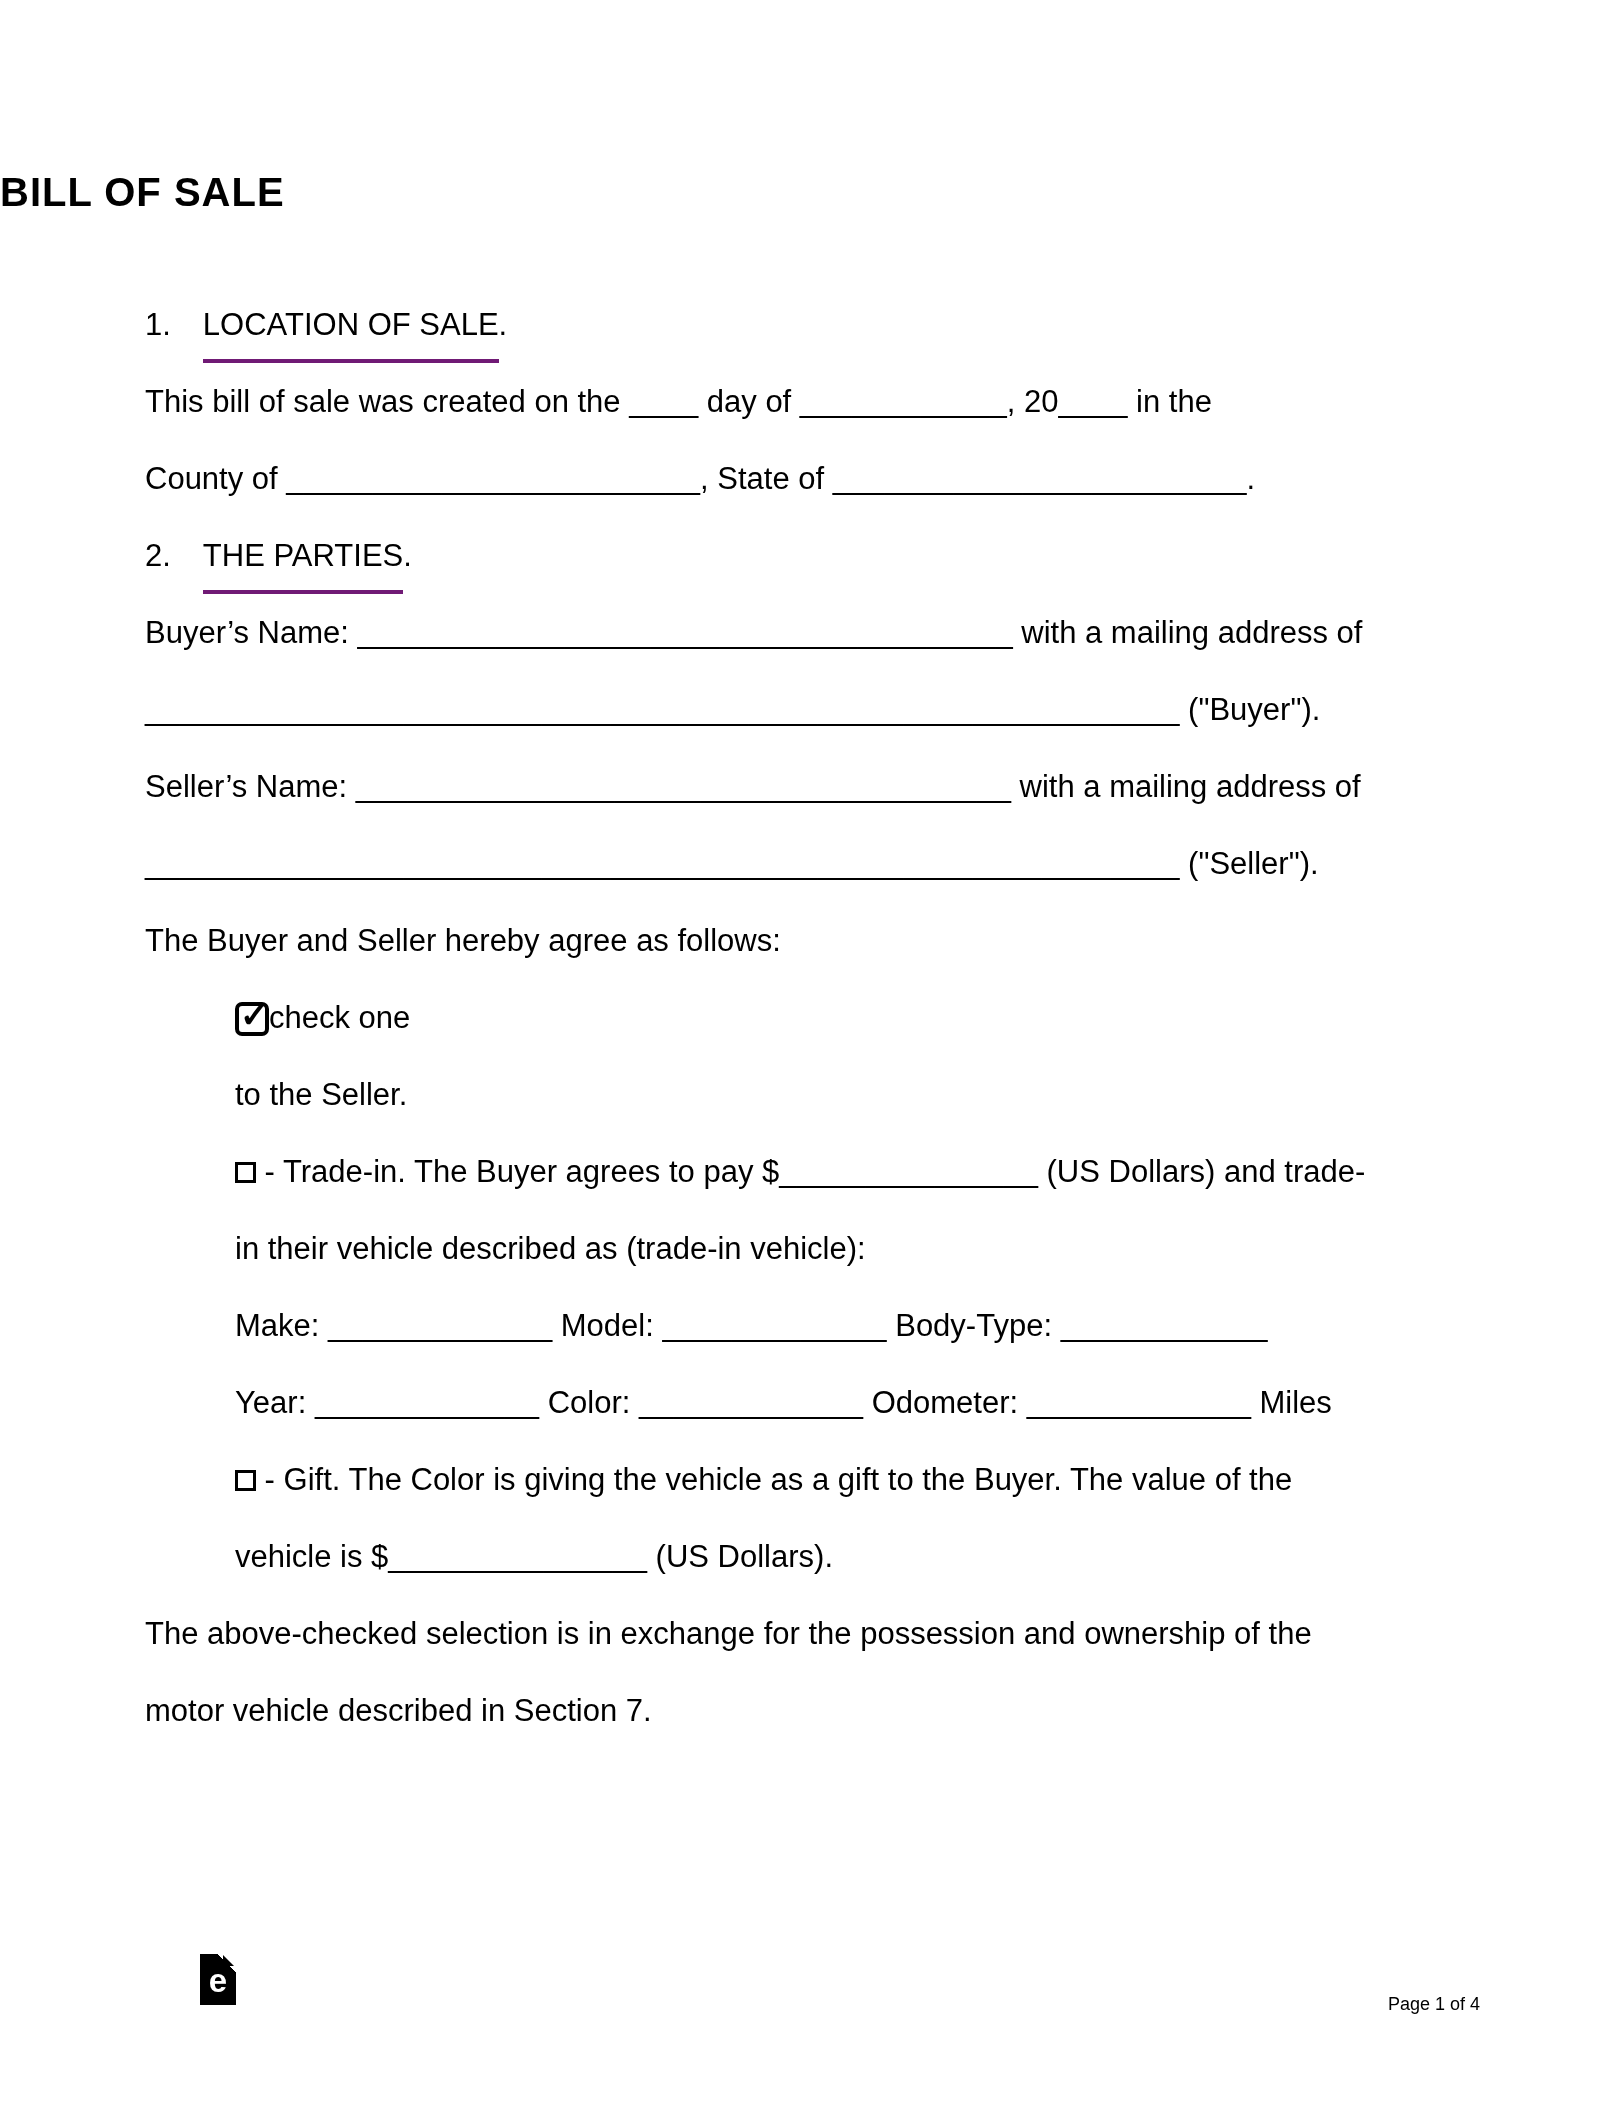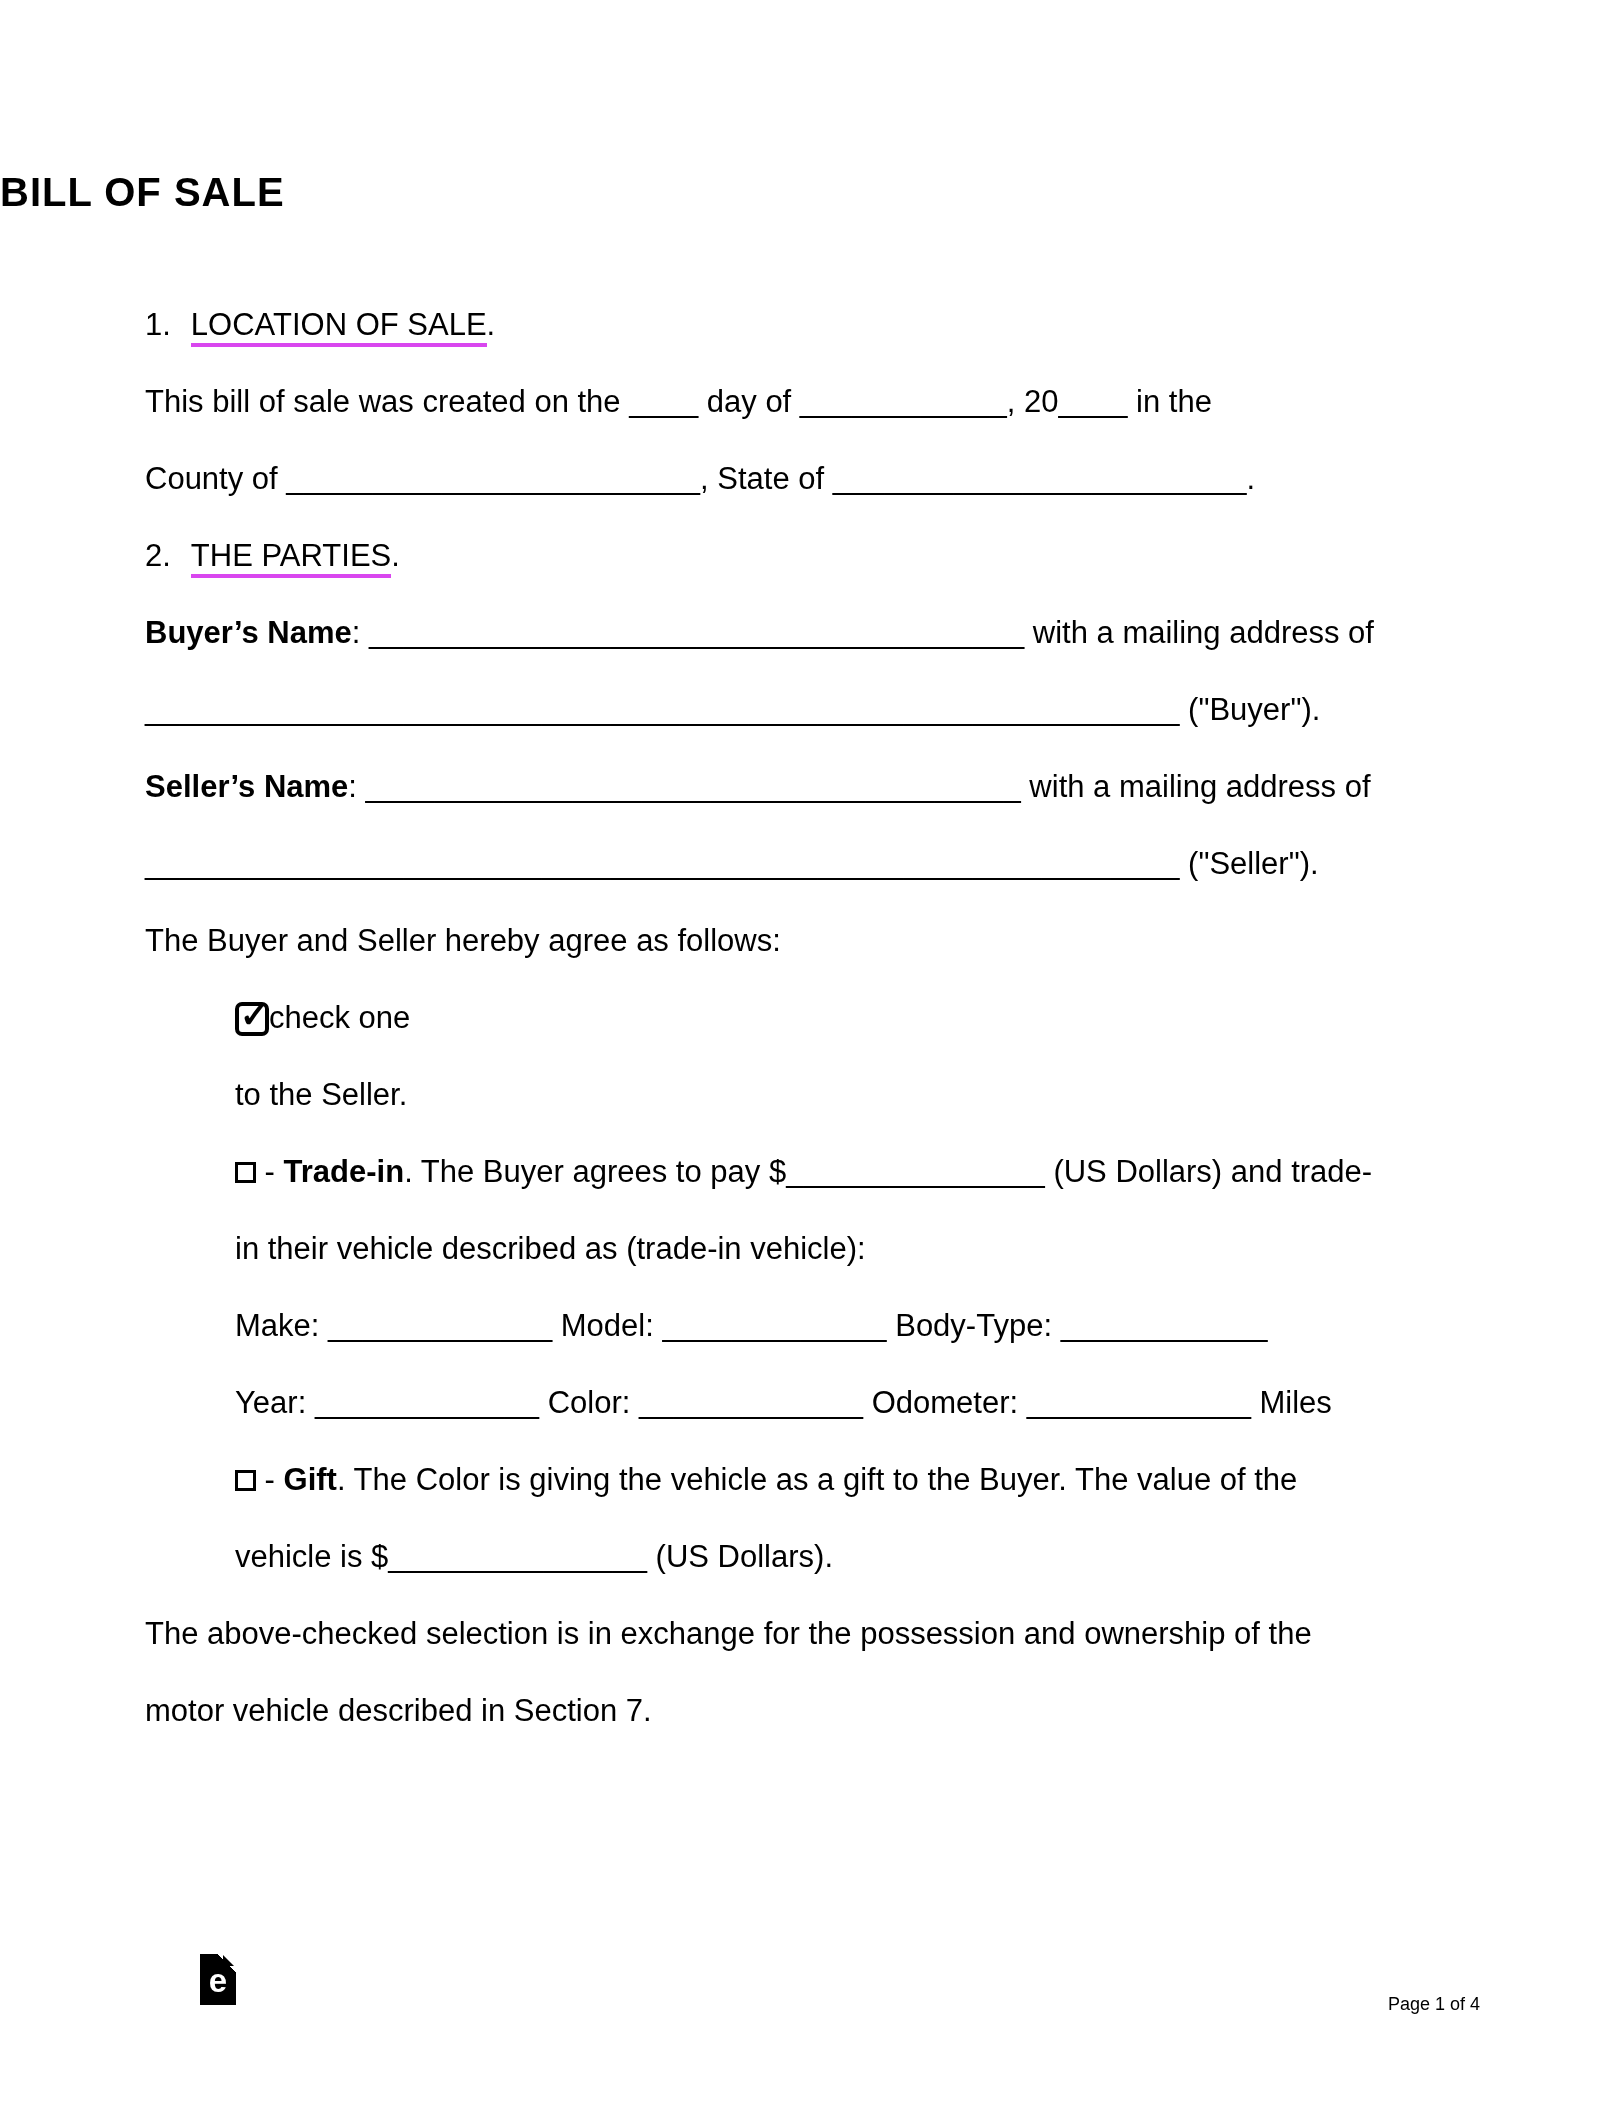--- a/index.html
+++ b/index.html
@@ -35,24 +35,25 @@
     height: 77px;
     line-height: 77px;
     margin: 0;
     font-size: 31px;
     white-space: nowrap;
   }
   .indent { padding-left: 90px; }
   .sec-num { display: inline-block; }
   .num-gap { display: inline-block; width: 20px; }
   .underlined {
-    border-bottom: 4px solid #d946ef;
-    padding-bottom: 1px;
+    border-bottom: 4px solid #701a75;
+    padding-bottom: 17px;
+    margin-left: 12px;
   }
-  .bold { font-weight: bold; }
+  .bold { font-weight: normal; }
   .blank { letter-spacing: 0; }
   .checkbox {
     display: inline-block;
     width: 21px;
     height: 21px;
     border: 3px solid #000;
     vertical-align: -1px;
   }
   .checkbox-checked {
     display: inline-block;

